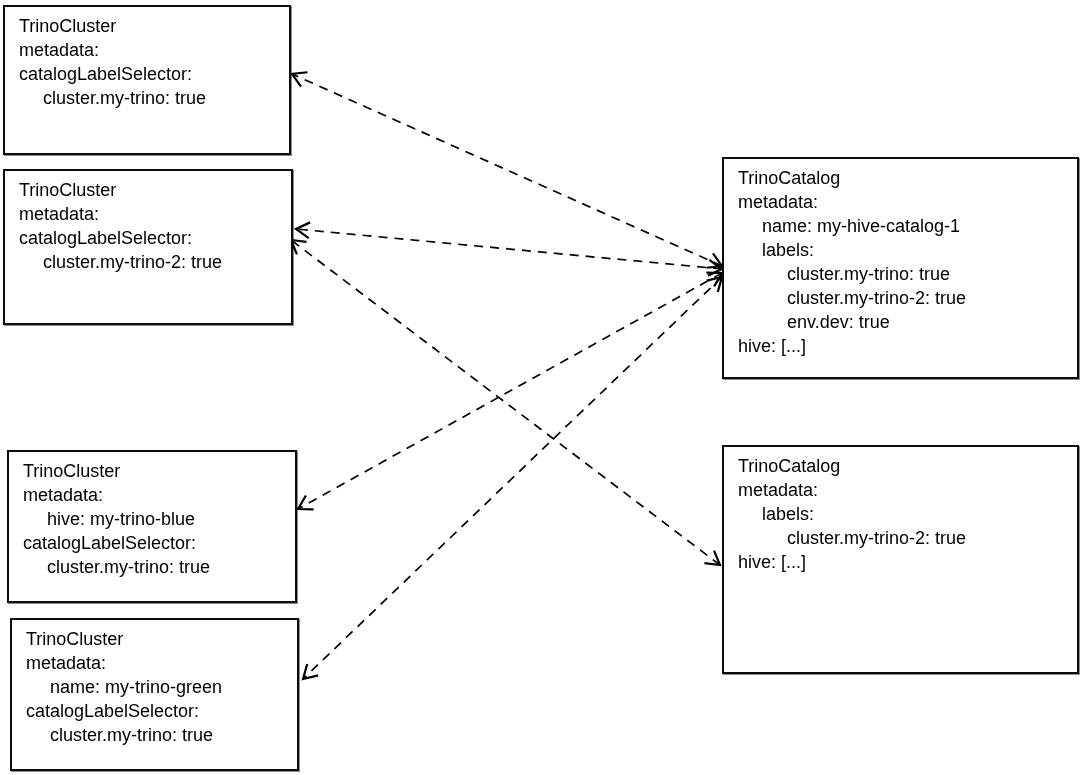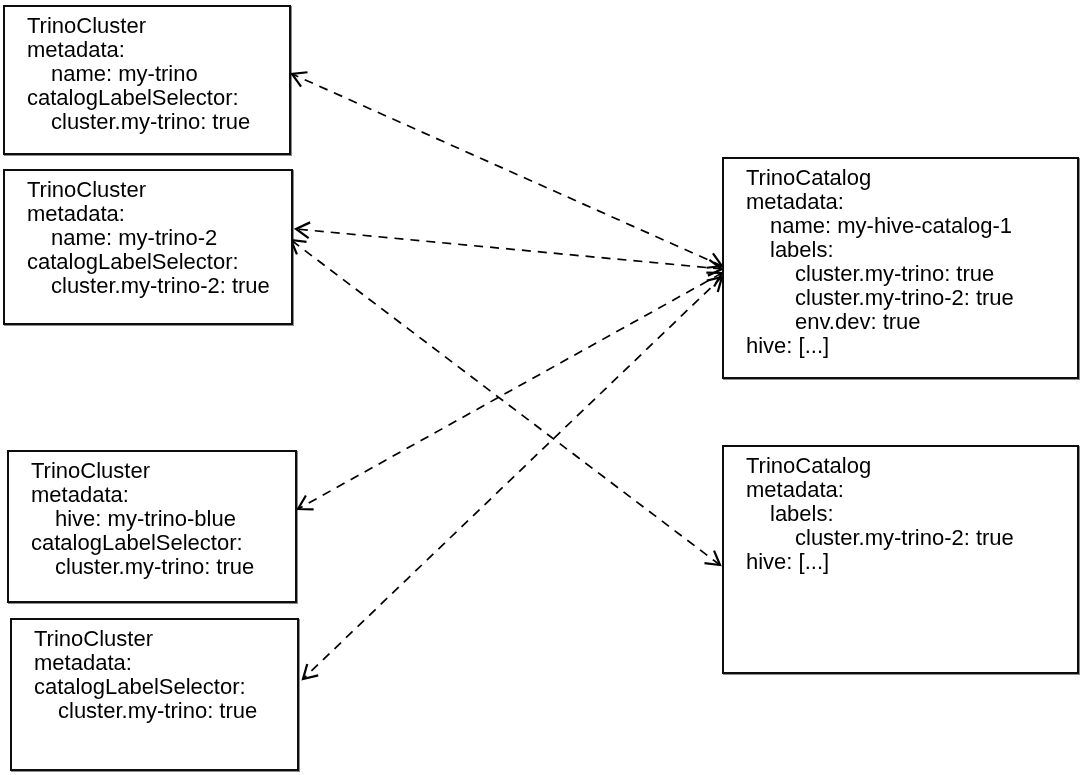--- a/index.html
+++ b/index.html
@@ -22,22 +22,22 @@
     stroke: #000000;
     stroke-width: 1.7;
     stroke-dasharray: 9 7;
     fill: none;
   }
   .node {
     position: absolute;
     box-sizing: border-box;
     border: 2px solid #0d0d0d;
     background: #ffffff;
-    padding: 7px 22px;
-    font-size: 22px;
+    padding: 7px 14px;
+    font-size: 18px;
     line-height: 24px;
     white-space: pre;
     box-shadow: 1px 1px 0 0 rgba(0,0,0,0.45);
   }
   .node .tline { height: 24px; }
   .ind0 { padding-left: 0; }
   .ind1 { padding-left: 24px; }
   .ind2 { padding-left: 49px; }
 
   
@@ -59,25 +59,25 @@
         <path d="M1,1 L9.5,6 L1,11" fill="none" stroke="#000000" stroke-width="1.4"></path>
       </marker>
     </defs>
   <line x1="722" y1="266" x2="292" y2="74" class="conn" marker-start="url(#ah)" marker-end="url(#ah)"></line>
       <line x1="722" y1="269" x2="296" y2="229" class="conn" marker-start="url(#ah)" marker-end="url(#ah)"></line>
       <line x1="722" y1="273" x2="298" y2="509" class="conn" marker-start="url(#ah)" marker-end="url(#ah)"></line>
       <line x1="722" y1="277" x2="303" y2="679" class="conn" marker-start="url(#ah)" marker-end="url(#ah)"></line>
       <line x1="720" y1="565" x2="291" y2="240" class="conn" marker-start="url(#ah)" marker-end="url(#ah)"></line>
     </svg>
 
-  <div class="node slot-cluster-1"><div class="tline ind0">TrinoCluster</div><div class="tline ind0">metadata:</div><div class="tline ind1">name: my-trino</div><div class="tline ind0">catalogLabelSelector:</div><div class="tline ind1">cluster.my-trino: true</div></div>
+  <div class="node slot-cluster-1"><div class="tline ind0">TrinoCluster</div><div class="tline ind0">metadata:</div><div class="tline ind0">catalogLabelSelector:</div><div class="tline ind1">cluster.my-trino: true</div></div>
 
-  <div class="node slot-cluster-2"><div class="tline ind0">TrinoCluster</div><div class="tline ind0">metadata:</div><div class="tline ind1">name: my-trino-2</div><div class="tline ind0">catalogLabelSelector:</div><div class="tline ind1">cluster.my-trino-2: true</div></div>
+  <div class="node slot-cluster-2"><div class="tline ind0">TrinoCluster</div><div class="tline ind0">metadata:</div><div class="tline ind0">catalogLabelSelector:</div><div class="tline ind1">cluster.my-trino-2: true</div></div>
 
   <div class="node slot-cluster-3"><div class="tline ind0">TrinoCluster</div><div class="tline ind0">metadata:</div><div class="tline ind1">hive: my-trino-blue</div><div class="tline ind0">catalogLabelSelector:</div><div class="tline ind1">cluster.my-trino: true</div></div>
 
-  <div class="node slot-cluster-4"><div class="tline ind0">TrinoCluster</div><div class="tline ind0">metadata:</div><div class="tline ind0">catalogLabelSelector:</div><div class="tline ind1">cluster.my-trino: true</div></div>
+  <div class="node slot-cluster-4"><div class="tline ind0">TrinoCluster</div><div class="tline ind0">metadata:</div><div class="tline ind1">name: my-trino-green</div><div class="tline ind0">catalogLabelSelector:</div><div class="tline ind1">cluster.my-trino: true</div></div>
 
   <div class="node slot-catalog-1"><div class="tline ind0">TrinoCatalog</div><div class="tline ind0">metadata:</div><div class="tline ind1">name: my-hive-catalog-1</div><div class="tline ind1">labels:</div><div class="tline ind2">cluster.my-trino: true</div><div class="tline ind2">cluster.my-trino-2: true</div><div class="tline ind2">env.dev: true</div><div class="tline ind0">hive: [...]</div></div>
 
   <div class="node slot-catalog-2"><div class="tline ind0">TrinoCatalog</div><div class="tline ind0">metadata:</div><div class="tline ind1">labels:</div><div class="tline ind2">cluster.my-trino-2: true</div><div class="tline ind0">hive: [...]</div></div>
 
 </div>
 
 </body></html>

